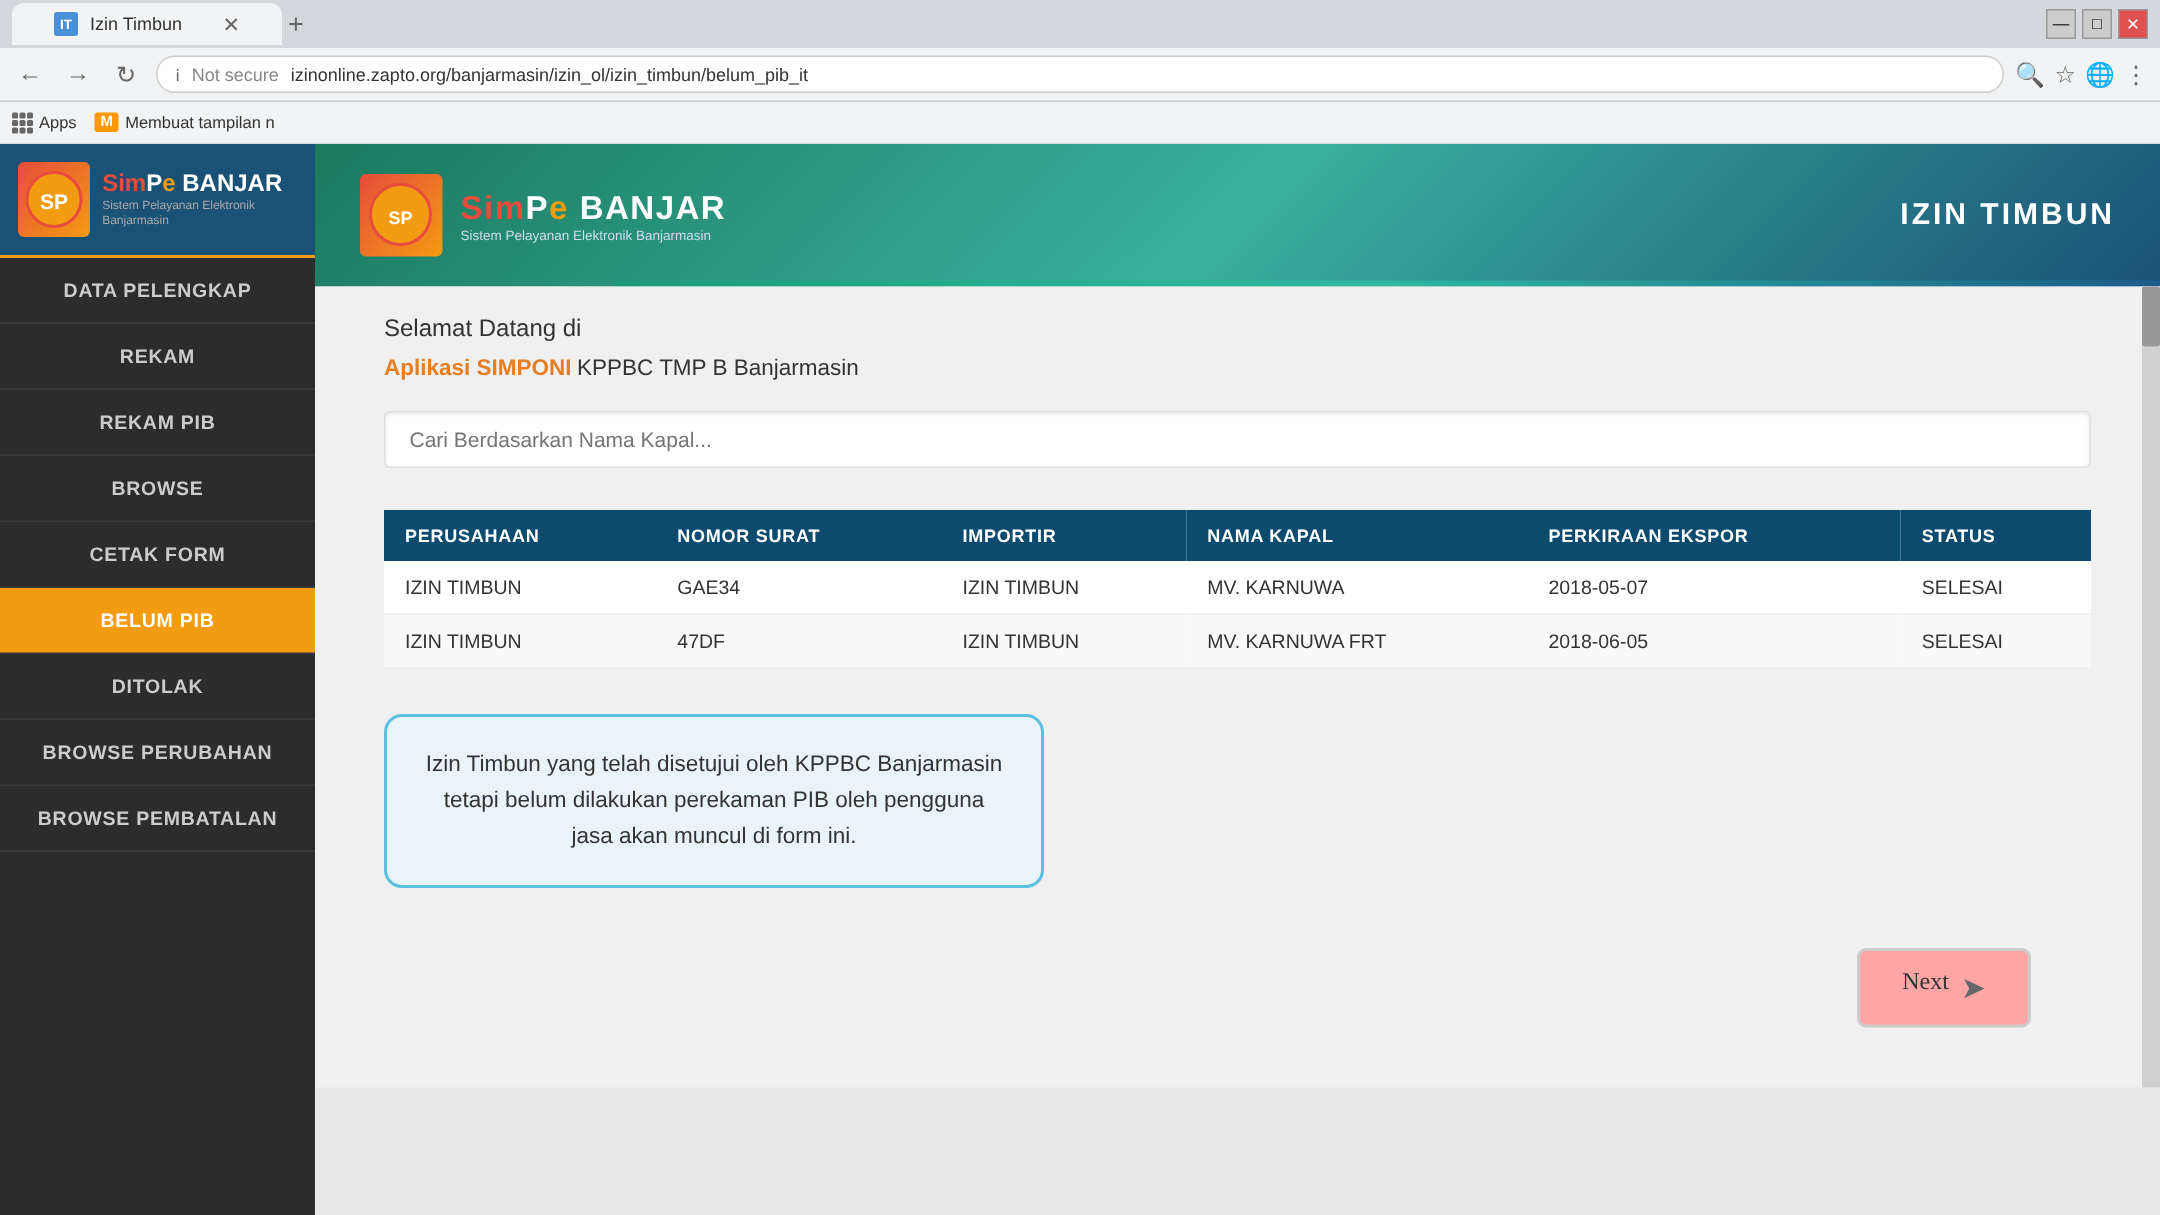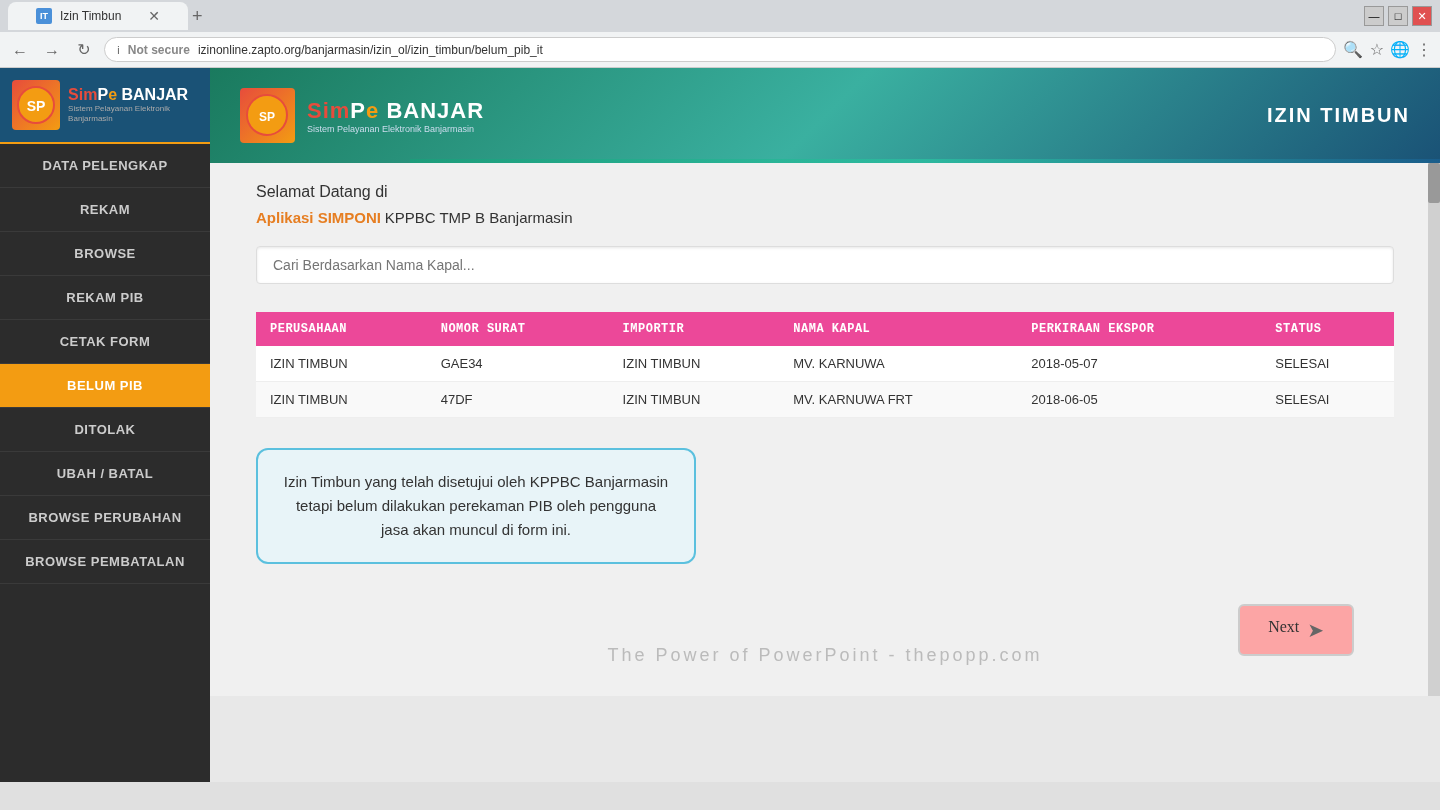--- a/index.html
+++ b/index.html
@@ -46,21 +46,21 @@
 
     .content-area { padding: 20px 46px; background: #f0f0f0; min-height: calc(100% - 90px); }
     .welcome-section { margin-bottom: 20px; }
     .welcome-text { font-size: 16px; color: #333; margin-bottom: 8px; }
     .app-link { color: #e67e22; font-weight: bold; font-size: 15px; }
     .app-link-rest { color: #333; font-size: 15px; }
 
     .search-box { background: white; border: 1px solid #ddd; border-radius: 4px; padding: 10px 16px; width: 100%; margin-bottom: 28px; font-size: 14px; color: #999; box-shadow: inset 0 1px 3px rgba(0,0,0,0.1); }
 
     .data-table { width: 100%; border-collapse: collapse; background: white; }
-    .data-table th { background: #ec4899; color: white; padding: 10px 14px; text-align: left; font-size: 12px; font-weight: bold; letter-spacing: 0.5px; font-family: Liberation Mono, monospace; }
+    .data-table th { background: #0c4a6e; color: white; padding: 10px 14px; text-align: left; font-size: 12px; font-weight: bold; letter-spacing: 0.5px; }
     .data-table td { padding: 10px 14px; border-bottom: 1px solid #eee; font-size: 13px; color: #333; }
     .data-table tr:nth-child(even) td { background: #f9f9f9; }
 
     .tooltip-box { background: #e8f4f8; border: 2px solid #5bc0de; border-radius: 12px; padding: 20px 24px; max-width: 440px; margin-top: 30px; text-align: center; color: #333; font-size: 15px; line-height: 1.6; }
 
     .watermark { position: absolute; bottom: 30px; left: 50%; transform: translateX(-50%); color: #bbb; font-size: 18px; letter-spacing: 3px; white-space: nowrap; }
 
     .next-btn { position: absolute; bottom: 20px; right: 40px; background: #fca5a5; border: 2px solid #ccc; border-radius: 6px; padding: 12px 28px; font-size: 16px; cursor: pointer; display: flex; gap: 8px; color: #333; font-family: Liberation Serif, serif; }
     .next-arrow { font-size: 20px; color: #666; }
 
@@ -84,31 +84,51 @@
       <div class="win-btn close">✕</div>
     </div>
   </div>
 
   <div class="toolbar">
     <button class="nav-btn">←</button>
     <button class="nav-btn">→</button>
     <button class="nav-btn">↻</button>
     <div class="address-bar">
       <span class="lock-icon">ℹ</span>
-      <span class="lock-icon" style="font-size:12px;color:#888;font-weight:bold;">Not secure</span>
+      <span class="lock-icon" style="font-size:12px;color:#888;">Not secure</span>
       <span class="url-text">izinonline.zapto.org/banjarmasin/izin_ol/izin_timbun/belum_pib_it</span>
     </div>
     <div class="toolbar-icons">
       <span class="toolbar-icon">🔍</span>
       <span class="toolbar-icon">☆</span>
       <span class="toolbar-icon">🌐</span>
       <span class="toolbar-icon">⋮</span>
     </div>
   </div>
 
+  <div class="bookmarks-bar">
+    <div class="bookmark-item">
+      <div class="apps-grid">
+        <div class="apps-dot"></div>
+          <div class="apps-dot"></div>
+          <div class="apps-dot"></div>
+        <div class="apps-dot"></div>
+          <div class="apps-dot"></div>
+          <div class="apps-dot"></div>
+        <div class="apps-dot"></div>
+          <div class="apps-dot"></div>
+          <div class="apps-dot"></div>
+      </div>
+      <span>Apps</span>
+    </div>
+    <div class="bookmark-item">
+      <span style="background:#f90;color:white;padding:1px 4px;border-radius:2px;font-size:10px;font-weight:bold;">M</span>
+      <span>Membuat tampilan n</span>
+    </div>
+  </div>
 </div>
 
 <div class="browser-content">
 
   <div class="sidebar">
     <div class="sidebar-logo">
       <div class="header-logo" style="width:55px;height:50px;">
         <svg width="40" height="40" viewBox="0 0 40 40">
           <circle cx="20" cy="20" r="18" fill="#f39c12" stroke="#e74c3c" stroke-width="2"></circle>
           <text x="20" y="26" text-anchor="middle" fill="white" font-size="14" font-weight="bold">SP</text>
@@ -118,26 +138,25 @@
         <div style="color:white;font-size:16px;font-weight:bold;">
           <span style="color:#e74c3c;">Sim</span><span style="color:white;">P</span><span style="color:#f39c12;">e</span>
           <span style="color:white;"> BANJAR</span>
         </div>
         <div style="color:#aaa;font-size:8px;line-height:1.2;">Sistem Pelayanan Elektronik Banjarmasin</div>
       </div>
     </div>
     <ul class="sidebar-menu">
       <li class="sidebar-item">DATA PELENGKAP</li>
       <li class="sidebar-item">REKAM</li>
+      <li class="sidebar-item">REKAM PIB</li>
       <li class="sidebar-item">BROWSE</li>
-      <li class="sidebar-item">REKAM PIB</li>
       <li class="sidebar-item">CETAK FORM</li>
       <li class="sidebar-item active">BELUM PIB</li>
       <li class="sidebar-item">DITOLAK</li>
-      <li class="sidebar-item">UBAH / BATAL</li>
       <li class="sidebar-item">BROWSE PERUBAHAN</li>
       <li class="sidebar-item">BROWSE PEMBATALAN</li>
     </ul>
   </div>
 
   <div class="main-content">
 
     <div class="page-header">
       <div style="display:flex;align-items:center;gap:12px;">
         <div style="width:55px;height:55px;background:linear-gradient(135deg,#e74c3c,#f39c12);border-radius:4px;display:flex;align-items:center;justify-content:center;">
@@ -204,21 +223,20 @@
               </tr>
             </tbody>
         </table>
 
         
         <div class="tooltip-box">
           <span>Izin Timbun yang telah disetujui oleh KPPBC Banjarmasin tetapi belum dilakukan perekaman PIB oleh pengguna jasa akan muncul di form ini.</span>
         </div>
 
         
-        <div class="watermark">The Power of PowerPoint - thepopp.com</div>
 
         
         <button class="next-btn" style="position:relative;margin-top:60px;margin-left:auto;display:flex;">
           <span>Next</span>
           <span class="next-arrow">➤</span>
         </button>
 
       </div>
 
       <div style="position:absolute;right:0;top:0;bottom:0;width:12px;background:#d0d0d0;">

